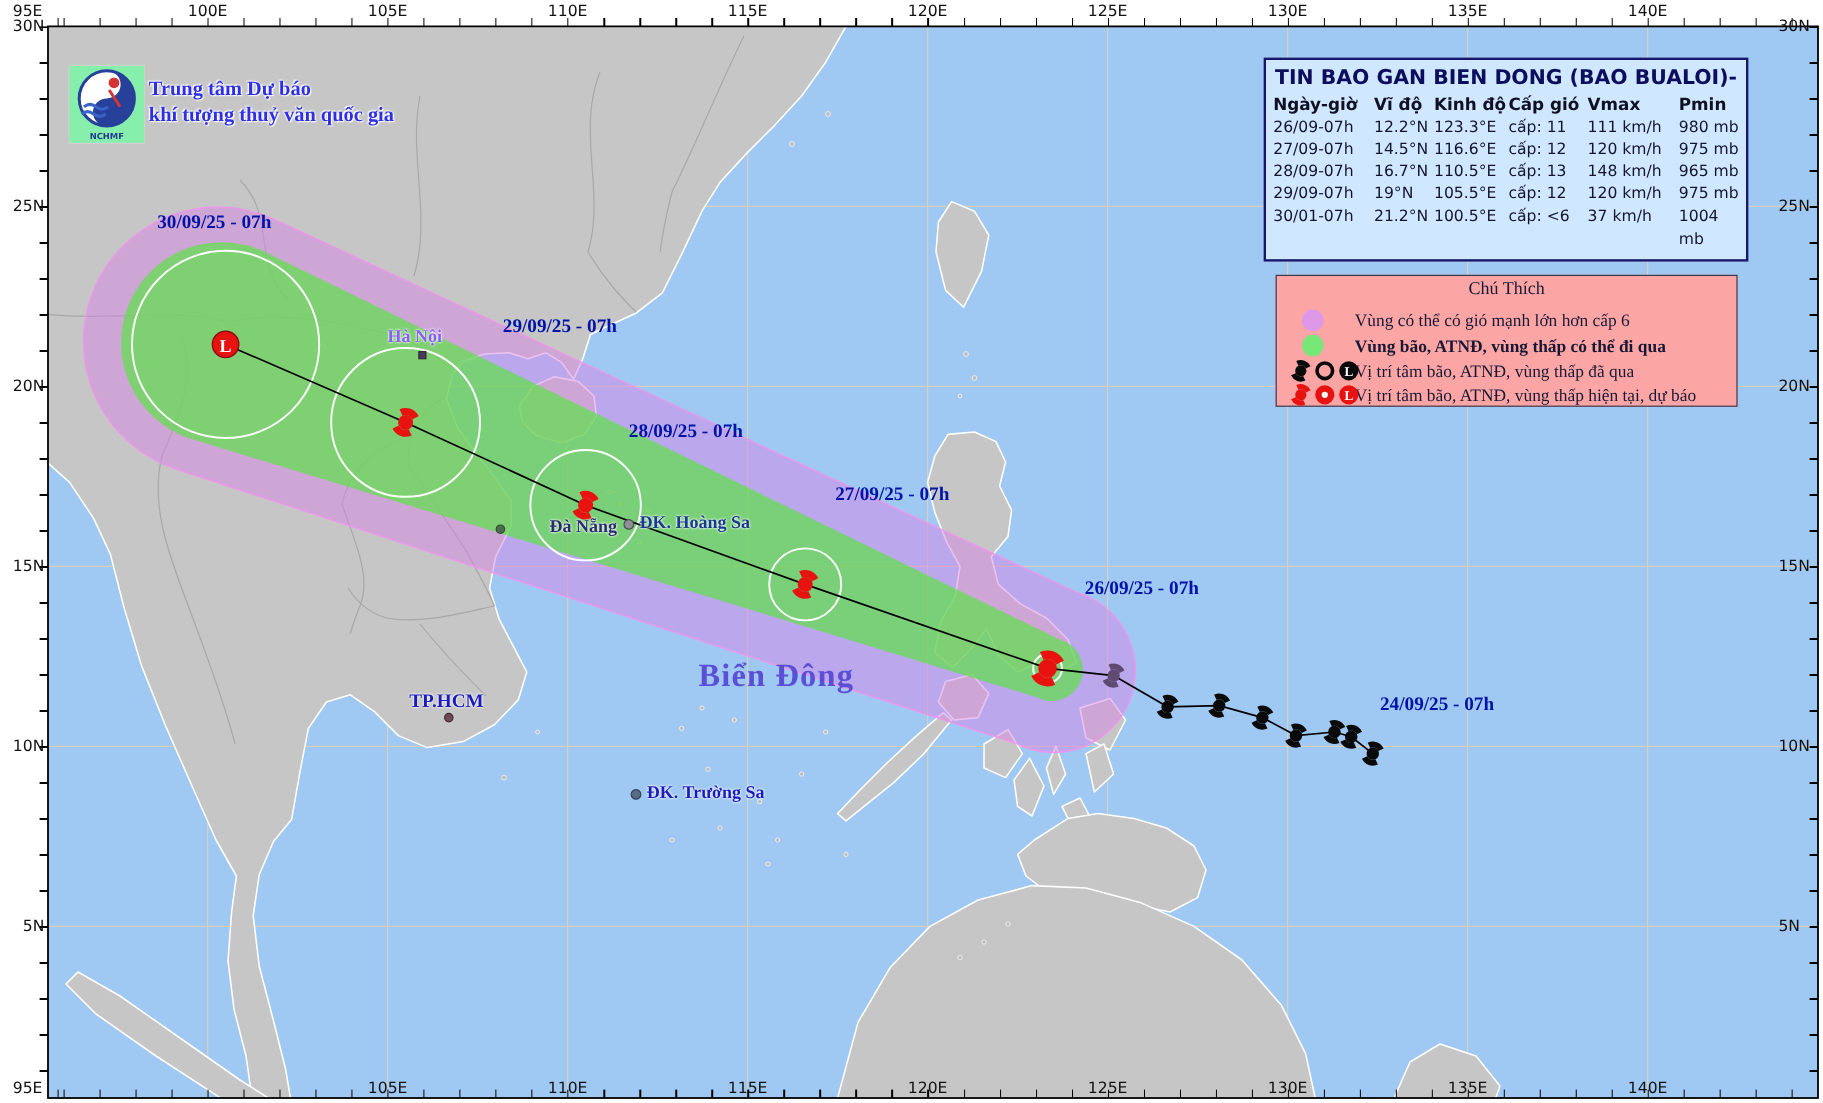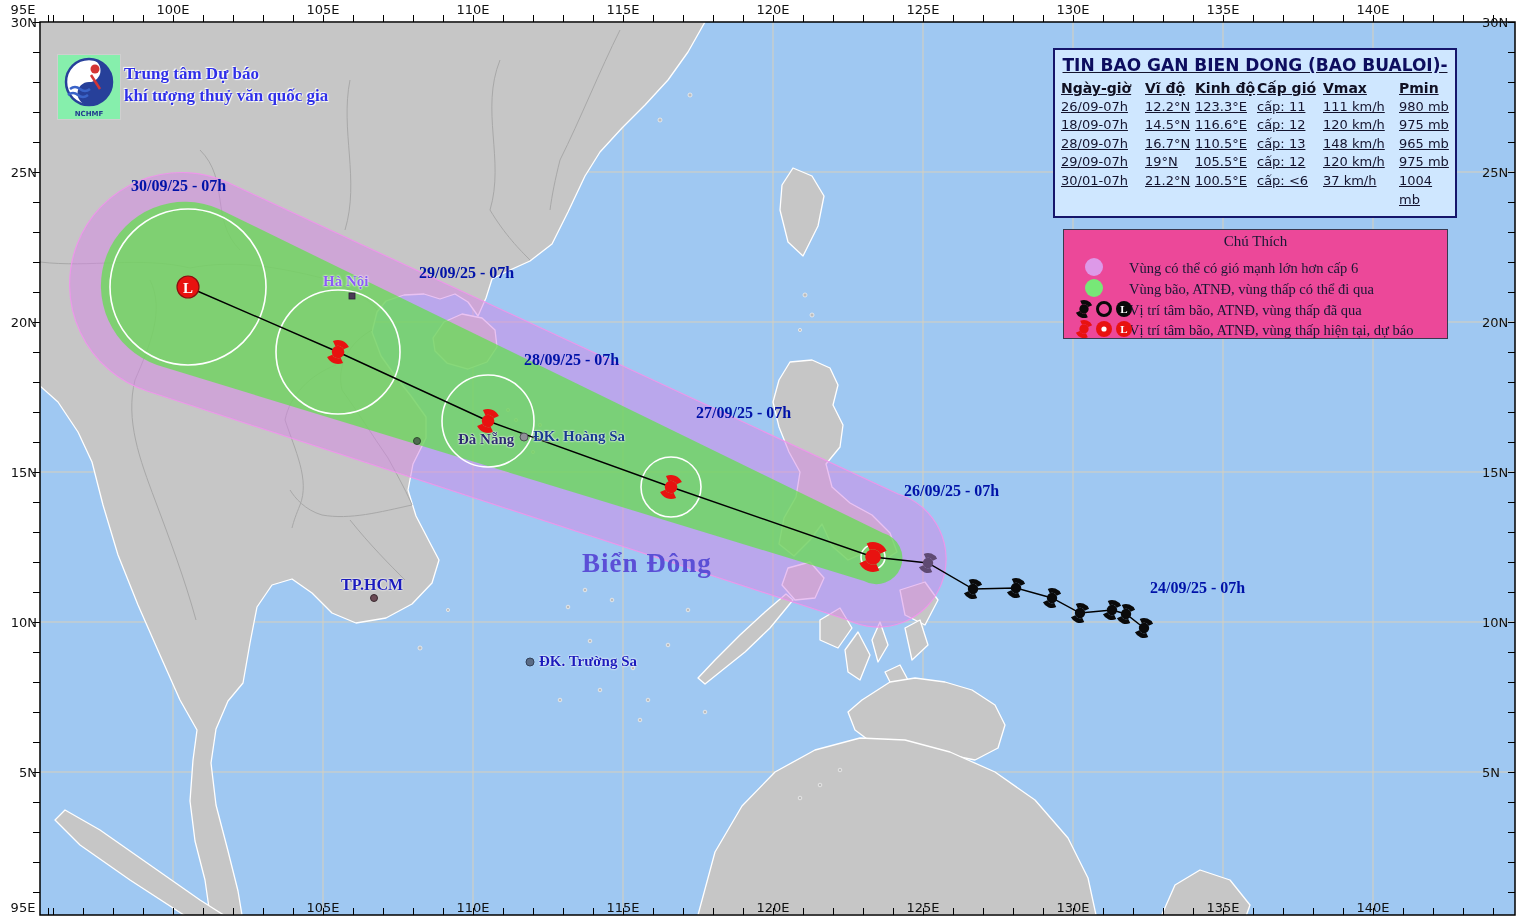--- a/index.html
+++ b/index.html
@@ -21,29 +21,29 @@
     font-size:15px;color:#1b1bbd;text-shadow:0 0 2px #fff,0 0 2px #fff;}
   .sea-label{font-family:"Liberation Serif","DejaVu Serif",serif;font-weight:bold;
     font-size:27px;color:#5b4fd6;letter-spacing:1px;}
   .agency{font-family:"Liberation Serif","DejaVu Serif",serif;font-weight:bold;
     font-size:17px;color:#2f2fe8;text-shadow:0 0 2px #fff,1px 1px 1px #fff,-1px -1px 1px #fff;}
   .logo-box{position:absolute;left:57px;top:54px;width:62px;height:64px;background:#86efac;
     border:1px solid #cfcfcf;}
   .logo-nchmf{position:absolute;left:0;bottom:1px;width:62px;text-align:center;
     font-size:7px;font-weight:bold;color:#223a8f;}
   .info-box{position:absolute;left:1053px;top:48px;width:404px;height:170px;
-    background:#cfe7ff;border:2px solid #16166b;box-sizing:border-box;color:#14142e;text-decoration:underline;}
+    background:#cfe7ff;border:2px solid #16166b;box-sizing:border-box;color:#14142e;}
   .info-title{margin-top:5px;text-align:center;font-size:17px;font-weight:bold;color:#0d0d5e;}
   .info-issued{text-align:center;font-size:15px;color:#2c2c44;margin-top:2px;}
   .info-table{margin:4px 6px 0 6px;display:grid;
     grid-template-columns:84px 50px 62px 66px 76px 54px;
     font-size:13px;line-height:18.6px;}
   .info-table .hd{font-weight:bold;font-size:14px;color:#101022;}
   .legend-box{position:absolute;left:1063px;top:229px;width:385px;height:110px;
-    background:#ec4899;border:1px solid #39394f;box-sizing:border-box;
+    background:#fca5a5;border:1px solid #39394f;box-sizing:border-box;
     font-family:"Liberation Serif","DejaVu Serif",serif;color:#181834;}
   .legend-title{text-align:center;font-size:15px;margin-top:3px;}
   .legend-row{position:absolute;left:8px;height:20px;display:flex;align-items:flex-end;}
   .legend-icons{width:60px;height:20px;flex:0 0 60px;}
   .legend-text{font-size:14.5px;margin-left:57px;white-space:nowrap;}
 </style>
 </head>
 <body>
 
 <div class="stage">
@@ -269,21 +269,21 @@
       <span class="hd">Vmax</span>
       <span class="hd">Pmin</span>
 
       <span>26/09-07h</span>
       <span>12.2°N</span>
       <span>123.3°E</span>
       <span>cấp: 11</span>
       <span>111 km/h</span>
       <span>980 mb</span>
 
-      <span>18/09-07h</span>
+      <span>27/09-07h</span>
       <span>14.5°N</span>
       <span>116.6°E</span>
       <span>cấp: 12</span>
       <span>120 km/h</span>
       <span>975 mb</span>
 
       <span>28/09-07h</span>
       <span>16.7°N</span>
       <span>110.5°E</span>
       <span>cấp: 13</span>
@@ -307,21 +307,21 @@
   </div>
 
   <div class="legend-box">
     <div class="legend-title">Chú Thích</div>
     <div class="legend-row" style="top:27px;">
       <svg class="legend-icons" width="60" height="20">
         <circle cx="22" cy="10" r="9" fill="#dd99e8"></circle>
       </svg>
       <span class="legend-text">Vùng có thể có gió mạnh lớn hơn cấp 6</span>
     </div>
-    <div class="legend-row" style="top:48px;">
+    <div class="legend-row" style="top:48px;font-weight:bold;">
       <svg class="legend-icons" width="60" height="20">
         <circle cx="22" cy="10" r="9" fill="#77e877"></circle>
       </svg>
       <span class="legend-text">Vùng bão, ATNĐ, vùng thấp có thể đi qua</span>
     </div>
     <div class="legend-row" style="top:69px;">
       <svg class="legend-icons" width="60" height="20">
         <g fill="#0a0a0a">
           <use href="#ty" transform="translate(12,10) rotate(-25) scale(9)"></use>
           <circle cx="32" cy="10" r="6.5" fill="none" stroke="#0a0a0a" stroke-width="3"></circle>

